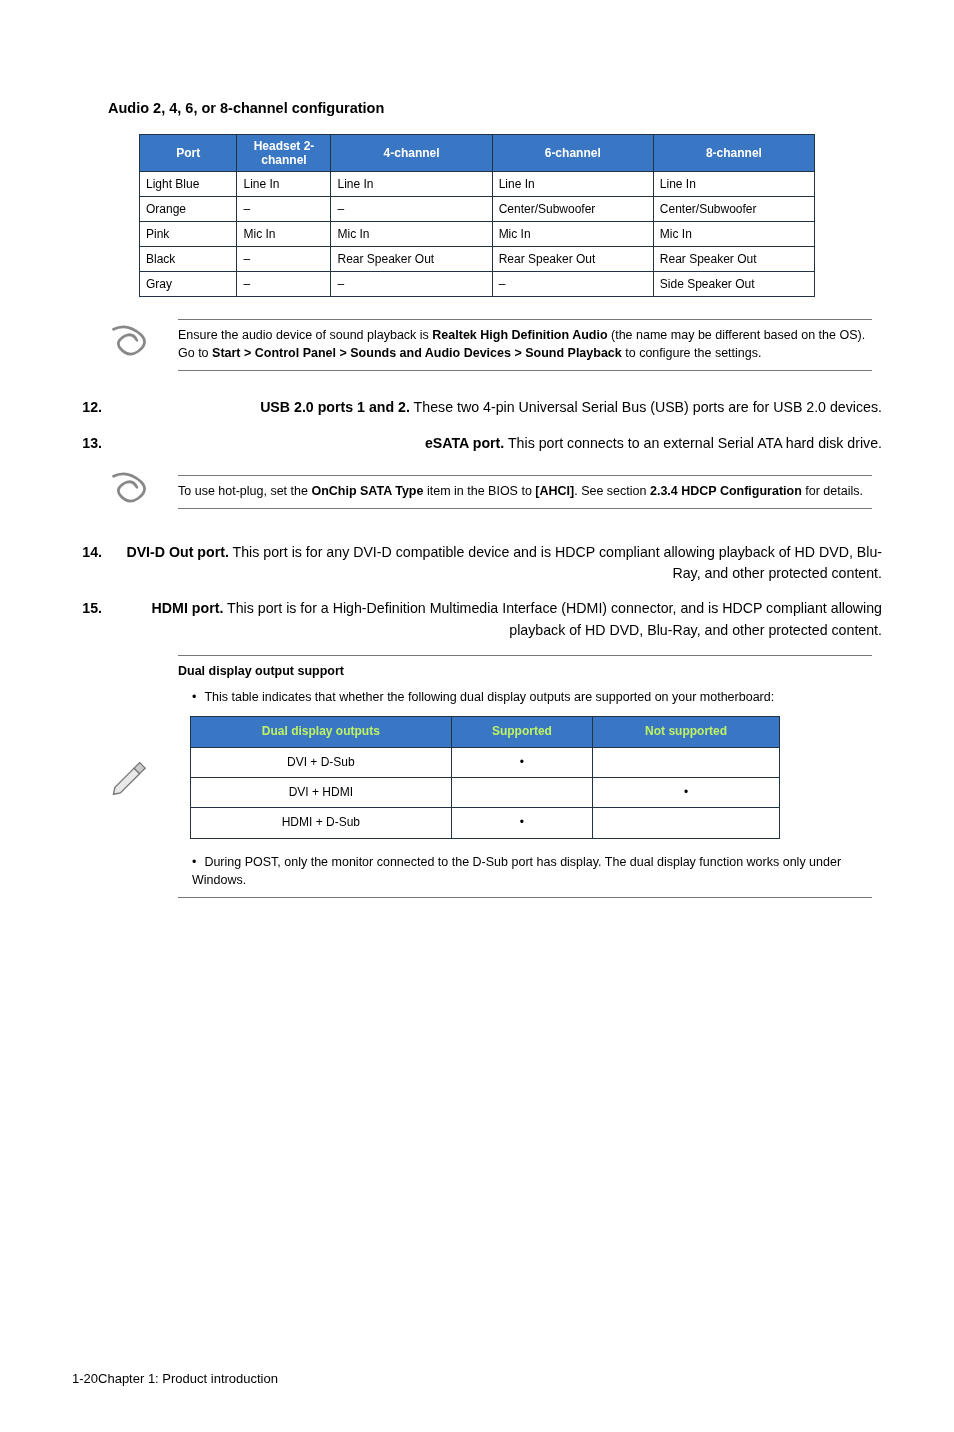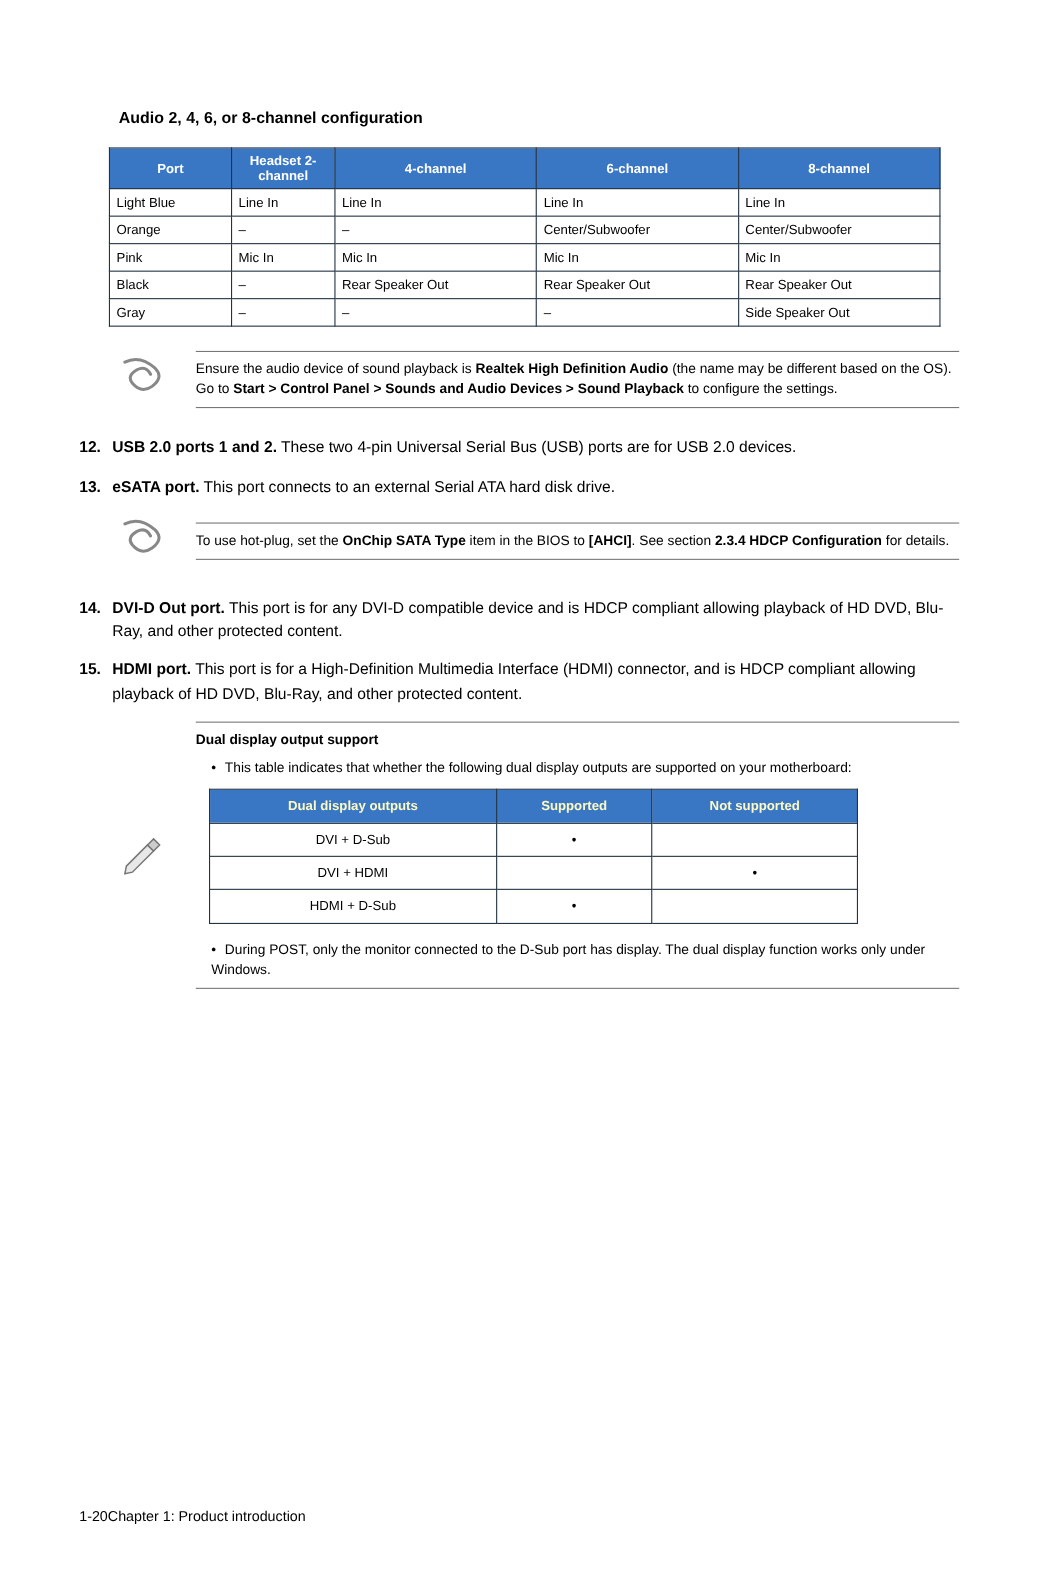--- a/index.html
+++ b/index.html
@@ -13,21 +13,21 @@
     padding: 100px 72px 0 72px;
   }
   .section-title {
     font-weight: bold;
     font-size: 14.5px;
     margin-bottom: 18px;
     margin-left: 36px;
   }
   table.audio {
     border-collapse: collapse;
-    width: 756px;
+    width: 676px;
     margin: 0 auto 22px auto;
     font-size: 12px;
     border-radius: 31px;
   }
   table.audio th {
     background: #3976c4;
     color: #fff;
     font-weight: bold;
     padding: 4px 6px;
     text-align: center;
@@ -66,37 +66,38 @@
   ol.numbered {
     list-style: none;
     padding-left: 0;
     margin-bottom: 8px;
   }
   ol.numbered li {
     display: flex;
     font-size: 14.2px;
     line-height: 1.5;
     margin-bottom: 14px;
+    text-align: right;
   }
   ol.numbered li .num {
     font-weight: bold;
     width: 30px;
     flex: none;
   }
   ol.numbered li .body { flex: 1; }
   .lead { font-weight: bold; }
   table.dual {
     border-collapse: collapse;
     width: 590px;
     margin: 10px 0 14px 12px;
     font-size: 12px;
   }
   table.dual th {
     background: #3976c4;
-    color: #fef9c3;
+    color: #bef264;
     font-weight: bold;
     padding: 6px 4px;
     text-align: center;
     border: 1px solid #234;
   }
   table.dual td {
     border: 1px solid #234;
     padding: 6px 4px;
     text-align: center;
     background: #fff;

